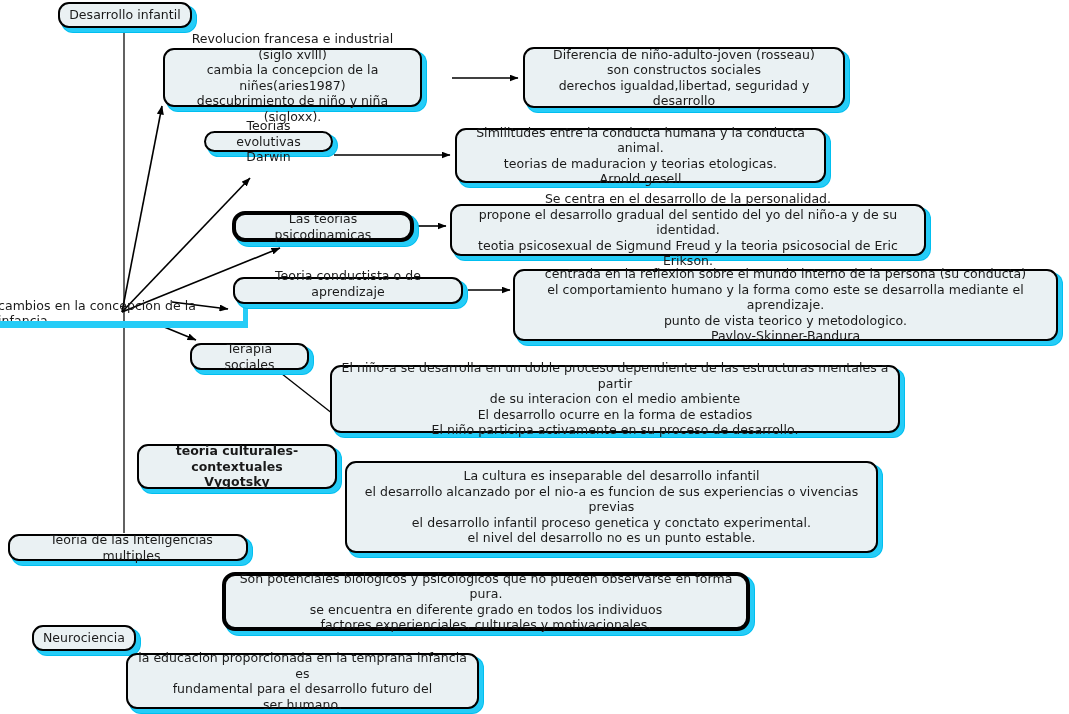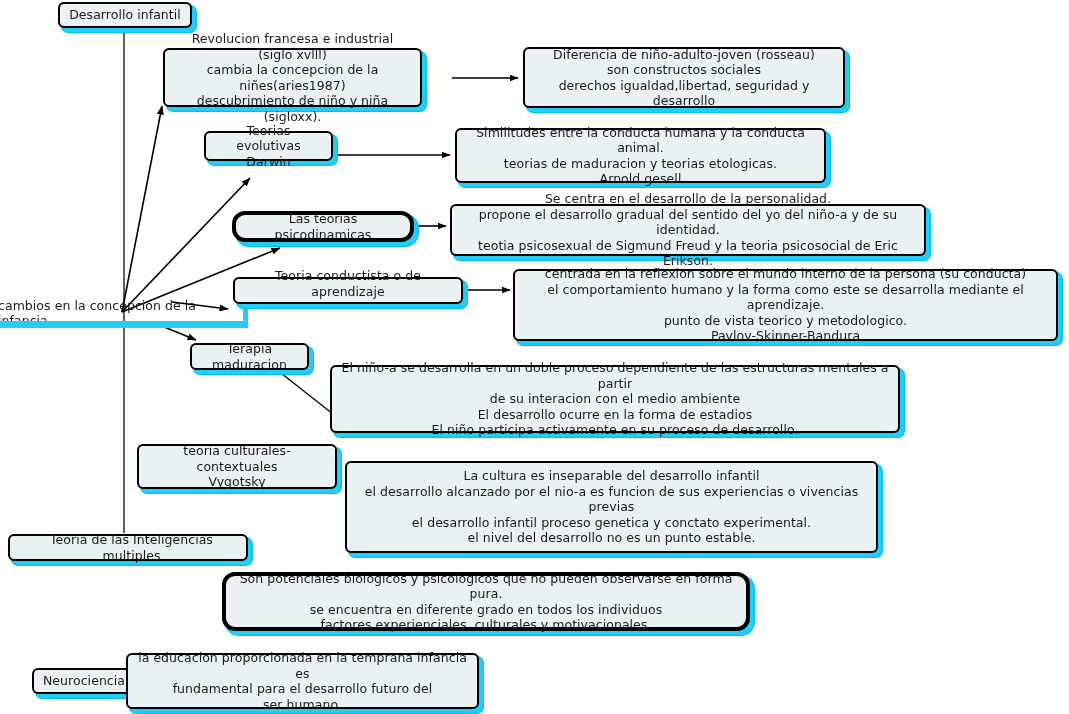--- a/index.html
+++ b/index.html
@@ -23,21 +23,21 @@
     top: 0;
     width: 1069px;
     height: 714px;
     pointer-events: none;
   }
   .node {
     position: absolute;
     box-sizing: border-box;
     background: #eaf1f3;
     border: 2px solid #000000;
-    border-radius: 6px;
+    border-radius: 11px;
     box-shadow: 4px 4px 0 0 #25ccf7, 4px 4px 0 1px #00bff0;
     display: flex;
     align-items: center;
     justify-content: center;
     text-align: center;
     color: #1a1a1a;
     font-size: 12.5px;
     line-height: 15.5px;
     padding: 3px 8px;
     letter-spacing: 0.05px;
@@ -112,21 +112,21 @@
     <span class="txt">Revolucion francesa e industrial (siglo xvlll)
 cambia la concepcion de la niñes(aries1987)
 descubrimiento de niño y niña (sigloxx).</span>
   </div>
   <div class="node" style="left:523px; top:47px; width:322px; height:61px;">
     <span class="txt">Diferencia de niño-adulto-joven (rosseau)
 son constructos sociales
 derechos igualdad,libertad, seguridad y desarrollo</span>
   </div>
 
-  <div class="node" style="left:204px; top:131px; width:129px; height:30px;">
+  <div class="node" style="left:204px; top:131px; width:129px; height:21px;">
     <span class="txt">Teorias evolutivas
 Darwin</span>
   </div>
   <div class="node" style="left:455px; top:128px; width:371px; height:55px;justify-content:center;">
     <span class="txt">Similitudes entre la conducta humana y la conducta animal.
 teorias de maduracion y teorias etologicas.
 Arnold gesell</span>
   </div>
 
   <div class="node selected" style="left:232px; top:211px; width:182px; height:31px;text-align:center;">
@@ -142,50 +142,50 @@
     <span class="txt">Teoria conductista o de aprendizaje</span>
   </div>
   <div class="node" style="left:513px; top:269px; width:545px; height:72px;">
     <span class="txt">centrada en la reflexion sobre el mundo interno de la persona (su conducta)
 el comportamiento humano y la forma como este se desarrolla mediante el aprendizaje.
 punto de vista teorico y metodologico.
 Pavlov-Skinner-Bandura</span>
   </div>
 
   <div class="node" style="left:190px; top:343px; width:119px; height:27px;">
-    <span class="txt">Terapia maduracion</span>
+    <span class="txt">Terapia sociales</span>
   </div>
   <div class="node" style="left:330px; top:365px; width:570px; height:68px;">
     <span class="txt">El niño-a  se desarrolla en un doble proceso dependiente de las estructuras mentales a partir
 de su interacion con el medio ambiente
 El desarrollo ocurre en la forma de estadios
 El niño participa activamente en su proceso de desarrollo.</span>
   </div>
 
-  <div class="node" style="left:137px; top:444px; width:200px; height:45px;">
+  <div class="node" style="left:137px; top:444px; width:200px; height:45px;font-weight:bold;">
     <span class="txt">teoria culturales- contextuales
 Vygotsky</span>
   </div>
   <div class="node" style="left:345px; top:461px; width:533px; height:92px;">
     <span class="txt">La cultura es inseparable del desarrollo infantil
 el desarrollo alcanzado por el nio-a es funcion de sus experiencias o vivencias previas
 el desarrollo infantil proceso genetica y conctato experimental.
 el nivel del desarrollo no es un punto estable.</span>
   </div>
 
   <div class="node" style="left:8px; top:534px; width:240px; height:27px;padding-left:15px;">
     <span class="txt">Teoria de las Inteligencias multiples</span>
   </div>
   <div class="node selected" style="left:222px; top:572px; width:528px; height:59px;">
     <span class="txt">Son potenciales biologicos y psicologicos que no pueden observarse en forma pura.
 se encuentra en diferente grado en todos los individuos
 factores experienciales, culturales y motivacionales.</span>
   </div>
 
-  <div class="node" style="left:32px; top:625px; width:104px; height:26px;margin-top:43px;">
+  <div class="node" style="left:32px; top:625px; width:104px; height:26px;">
     <span class="txt">Neurociencia</span>
   </div>
   <div class="node" style="left:126px; top:653px; width:353px; height:56px;">
     <span class="txt">la educacion proporcionada en la temprana infancia es
 fundamental para el desarrollo futuro del
 ser humano.</span>
   </div>
 
 </div>
 

